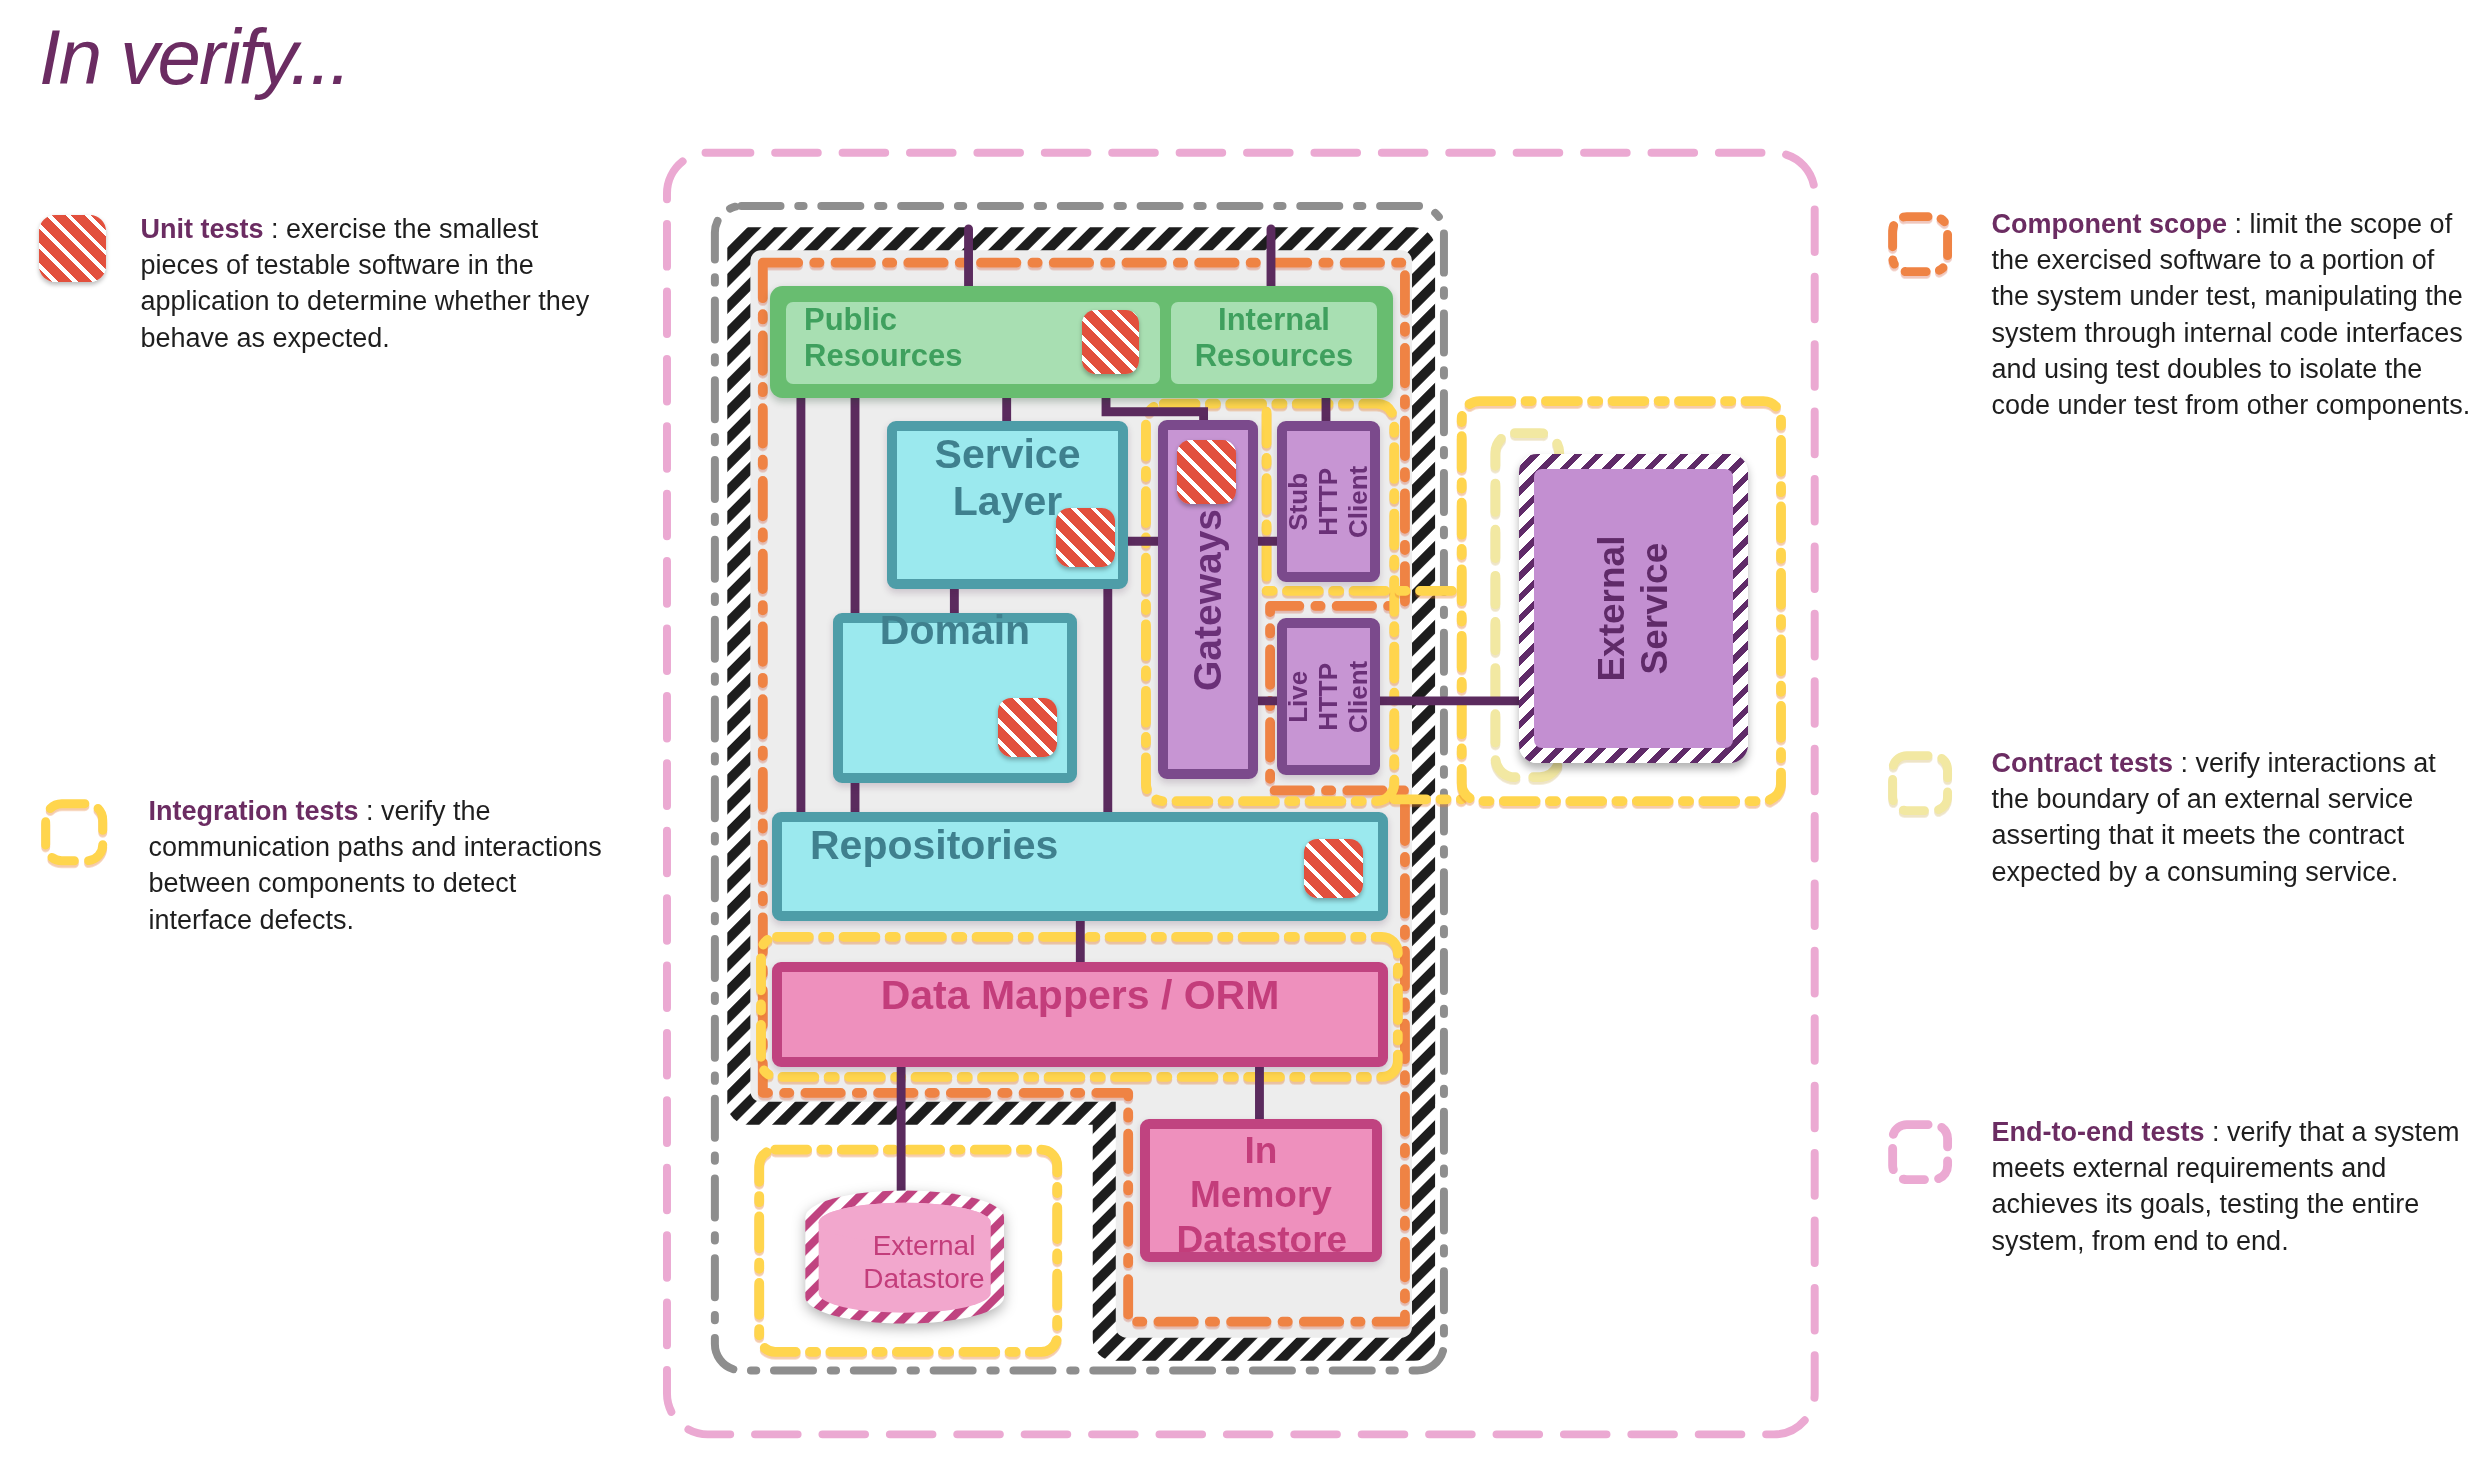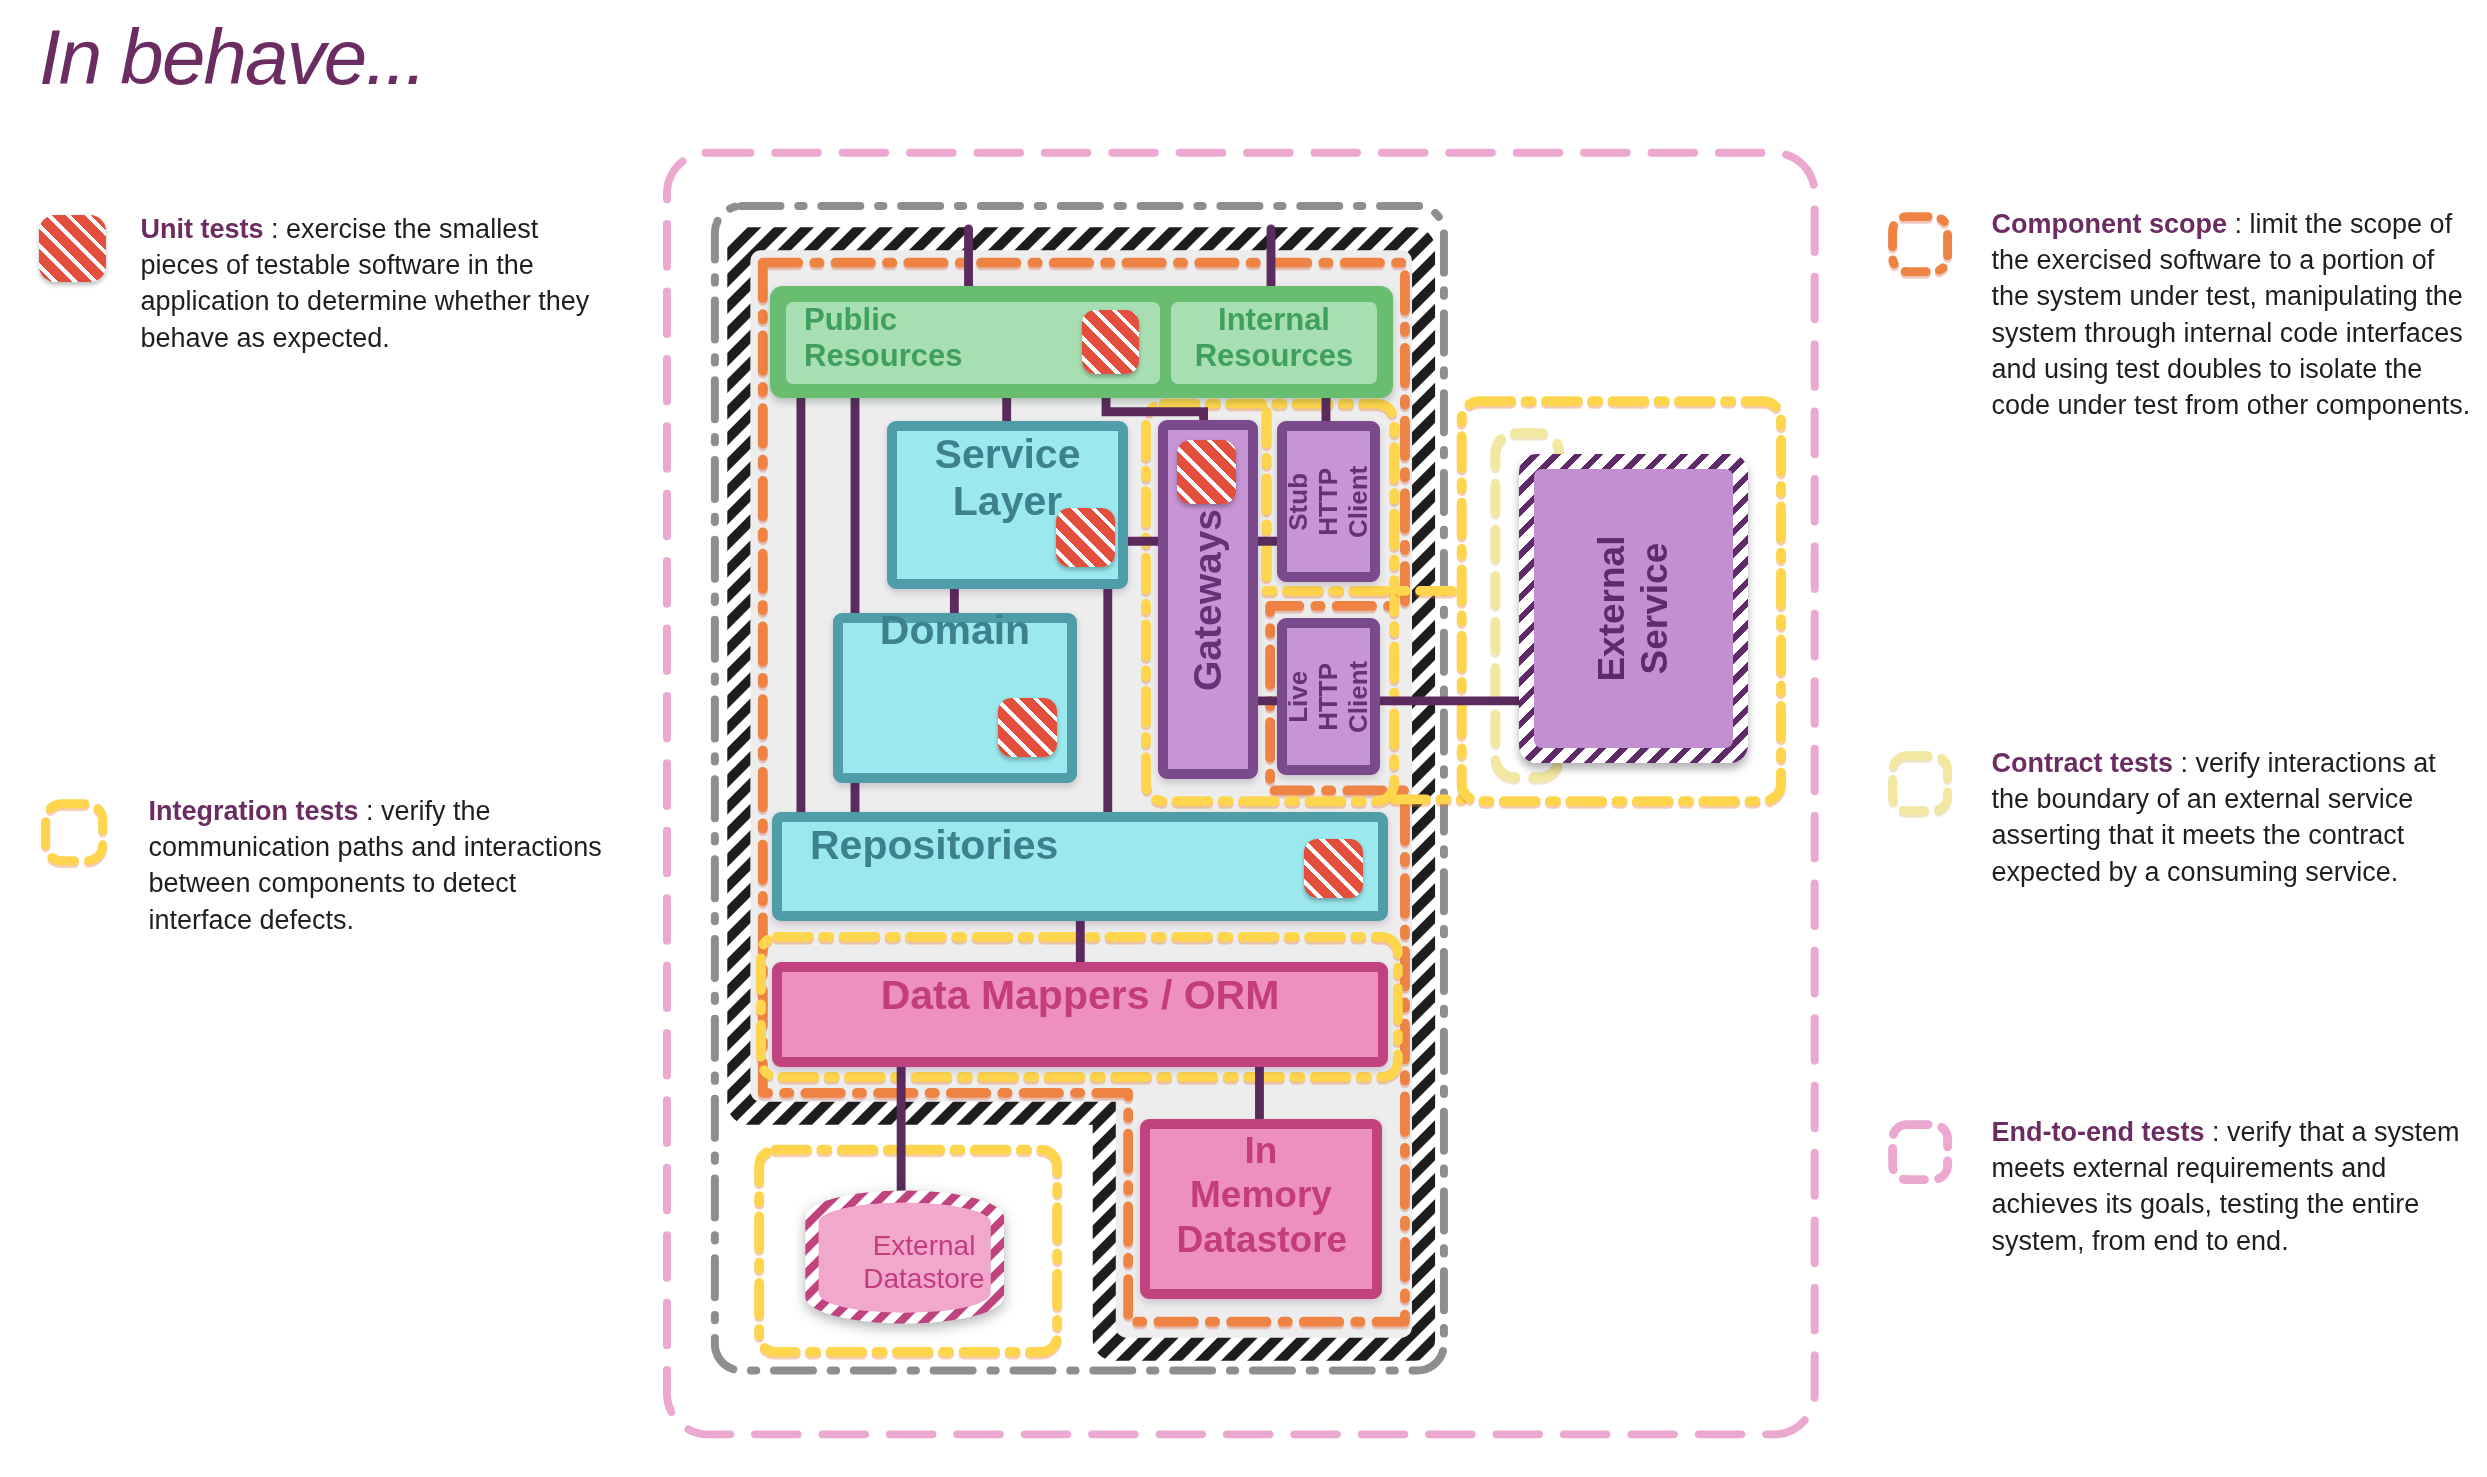--- a/index.html
+++ b/index.html
@@ -63,21 +63,21 @@
     box-shadow:0 5.3px 9px rgba(0,0,0,.3);}
   .extsvc-inner{position:absolute;left:15px;top:15px;right:15px;bottom:15px;border-radius:8px;background:#C38FD1;}
   .cyl-label{position:absolute;display:flex;align-items:center;justify-content:flex-end;
     text-align:center;font-weight:normal;color:var(--pink_text);}
 </style>
 </head>
 <body>
 
 <div id="stage">
 
-  <div class="page-title">In behave...</div>
+  <div class="page-title">In verify...</div>
 
   <svg width="2487" height="1478" viewBox="0 0 2804 1666" style="position:absolute;left:0;top:0;">
     <defs>
       <pattern id="bwhatch" patternUnits="userSpaceOnUse" width="21" height="21" patternTransform="rotate(45)">
         <rect width="21" height="21" fill="#ffffff"></rect>
           <rect width="11" height="21" fill="#1d1d1d"></rect>
       </pattern>
       <pattern id="pinkhatch" patternUnits="userSpaceOnUse" width="19" height="19" patternTransform="rotate(45)">
         <rect width="19" height="19" fill="#ffffff"></rect>
           <rect width="9" height="19" fill="#C04380"></rect>
@@ -167,21 +167,21 @@
   <div class="extsvc" style="left:1519px;top:454px;width:229px;height:309px;">
     <div class="extsvc-inner"></div>
   </div>
   <div class="vwrap" style="left:1519px;top:454px;width:229px;height:309px;">
       <span class="vtext" style="font-size:37px;line-height:1.15;color:var(--extsvc_purple);width:222px;">External Service</span>
     </div>
 
   <div class="box pinkbox lbl center" style="left:772px;top:962px;width:616px;height:105px;font-size:41px;">
       <span>Data Mappers / ORM</span>
     </div>
-  <div class="box pinkbox lbl center" style="left:1140px;top:1119px;width:242px;height:180px;font-size:37px;line-height:1.2;">
+  <div class="box pinkbox lbl center" style="left:1140px;top:1119px;width:242px;height:143px;font-size:37px;line-height:1.2;">
       <span style="width:169px;">In Memory Datastore</span>
     </div>
 
   <div class="cyl-label" style="left:805px;top:1228px;width:199px;height:69px;font-size:28px;line-height:1.15;">
       <span style="width:160px;">External Datastore</span>
     </div>
 
   <div class="unit-badge" style="left:1082px;top:310px;width:57px;height:64px;"></div>
   <div class="unit-badge" style="left:1056px;top:508px;width:59px;height:59px;"></div>
   <div class="unit-badge" style="left:998px;top:698px;width:59px;height:59px;"></div>

